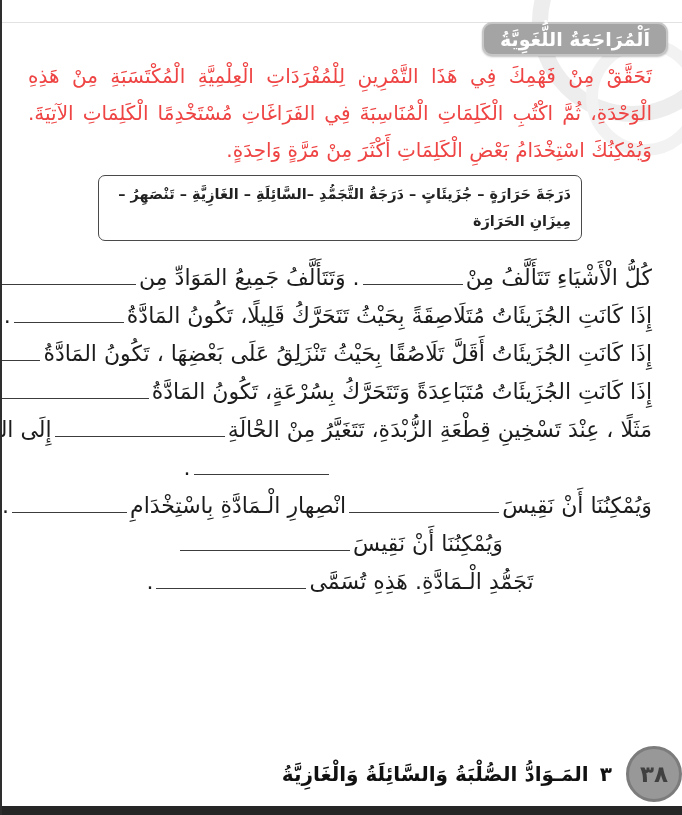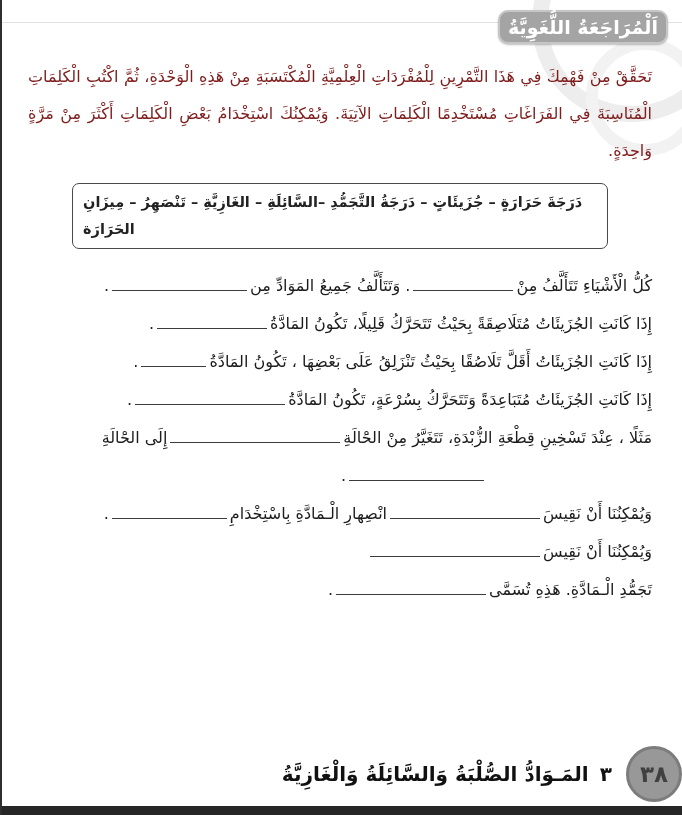--- a/index.html
+++ b/index.html
@@ -13,43 +13,43 @@
   .top-hairline { position:absolute; top:22px; left:0; right:0; height:1px; background:#e2e2e2; }
   .bottom-bar { position:absolute; bottom:0; left:0; right:0; height:9px; background:#262626; }
 
   
   .swirl-a { position:absolute; top:-78px; right:-50px; width:200px; height:200px;
     border:16px solid #ededed; border-radius:50%; }
   .swirl-b { position:absolute; top:38px; right:-22px; width:118px; height:118px;
     border:12px solid #f2f2f2; border-radius:50%; }
 
   .header-badge {
-    position:absolute; top:10px; right:14px; z-index:3;
+    position:absolute; top:22px; right:14px; z-index:3;
     background:#a4a4a4; color:#ffffff; font-weight:bold; font-size:19px;
-    padding:4px 8px; border-radius:10px;
+    padding:4px 16px; border-radius:10px;
     border:2px solid #c6c6c6; box-shadow:0 1px 2px rgba(0,0,0,.25);
   }
 
   .content { position:relative; z-index:2; padding:58px 30px 0 26px; }
 
   .intro {
-    font-size:16px; line-height:37px; text-align:justify; color:#7f1d1d;
-    margin-bottom:14px;
+    font-size:20px; line-height:37px; text-align:justify; color:#ef4444;
+    margin-bottom:6px;
   }
 
   .word-bank {
-    width:536px; margin:0 auto 18px auto;
+    width:484px; margin:0 auto 18px auto;
     border:1.5px solid #4a4a4a; border-radius:7px;
-    padding:5px 10px; text-align:left;
+    padding:5px 10px; text-align:right;
     font-size:14.5px; line-height:27px; font-weight:bold; color:#222;
   }
 
   .sentence-line {
-    font-size:16px; line-height:38px; height:38px;
-    white-space:nowrap; color:#1c1c1c;
+    font-size:22px; line-height:38px; height:38px;
+    white-space:nowrap; color:#1c1c1c;text-align:center;
   }
   .seg-text { vertical-align:baseline; }
   .blank {
     display:inline-block; border-bottom:1.5px solid #3c3c3c;
     height:20px; vertical-align:baseline; margin:0 3px;
   }
 
   .footer {
     position:absolute; bottom:13px; left:0; right:0; z-index:3;
     display:flex; direction:rtl; align-items:center; gap:14px; padding-right:0;

